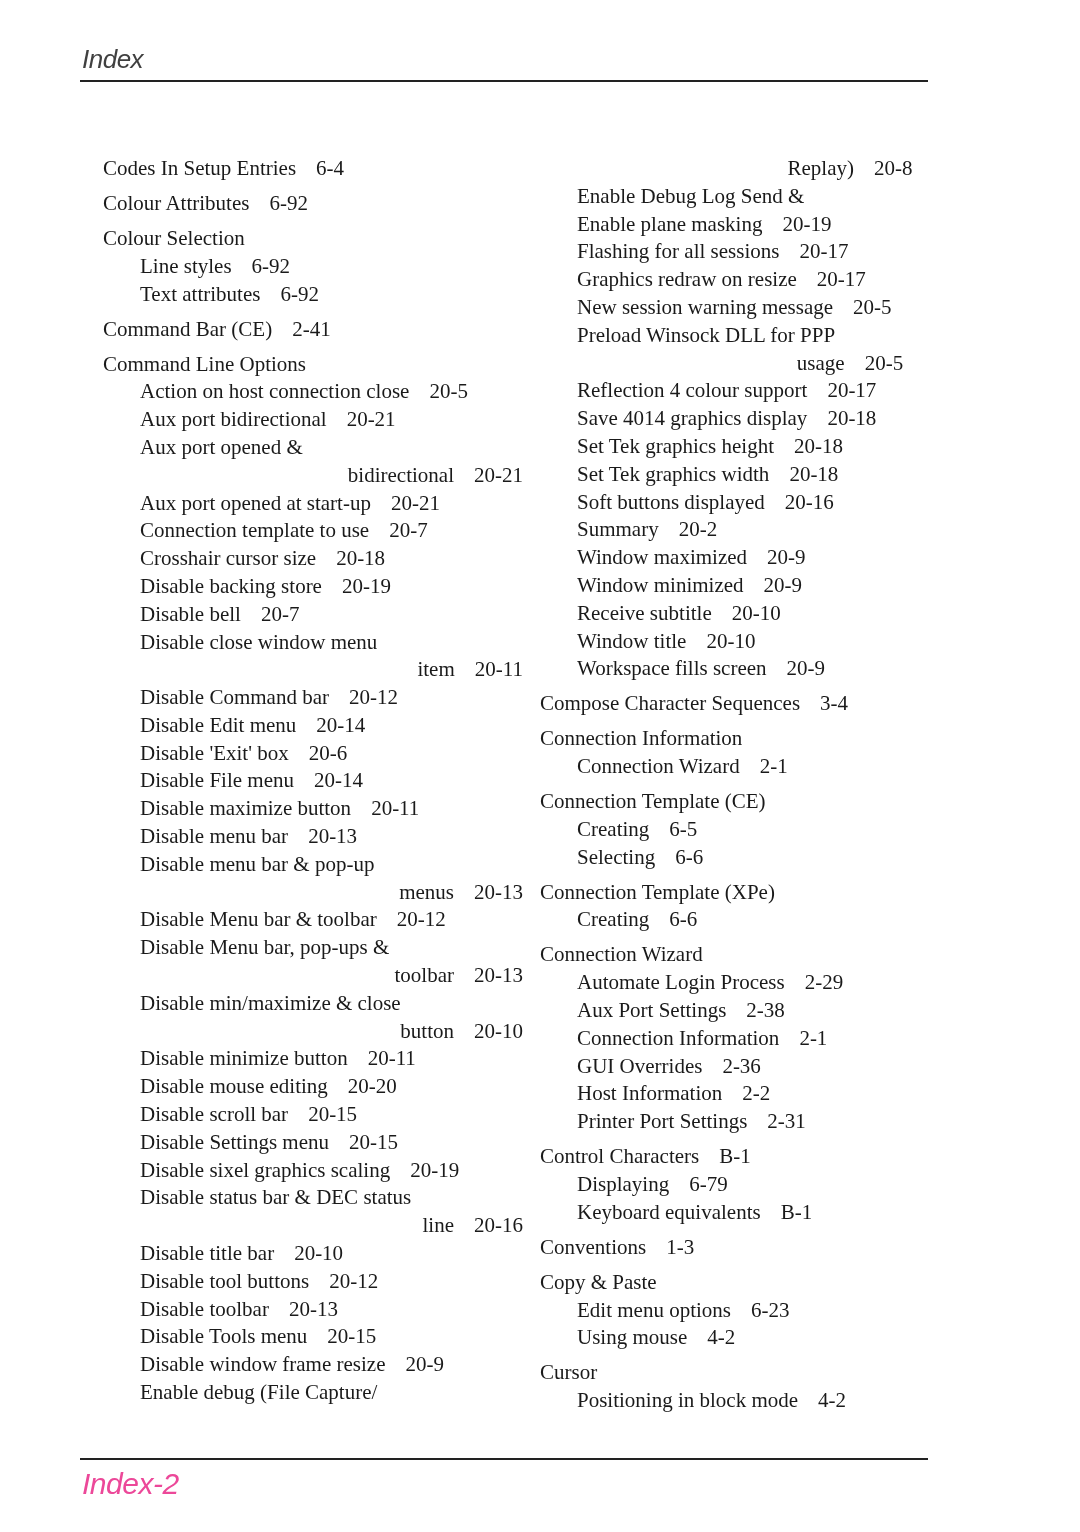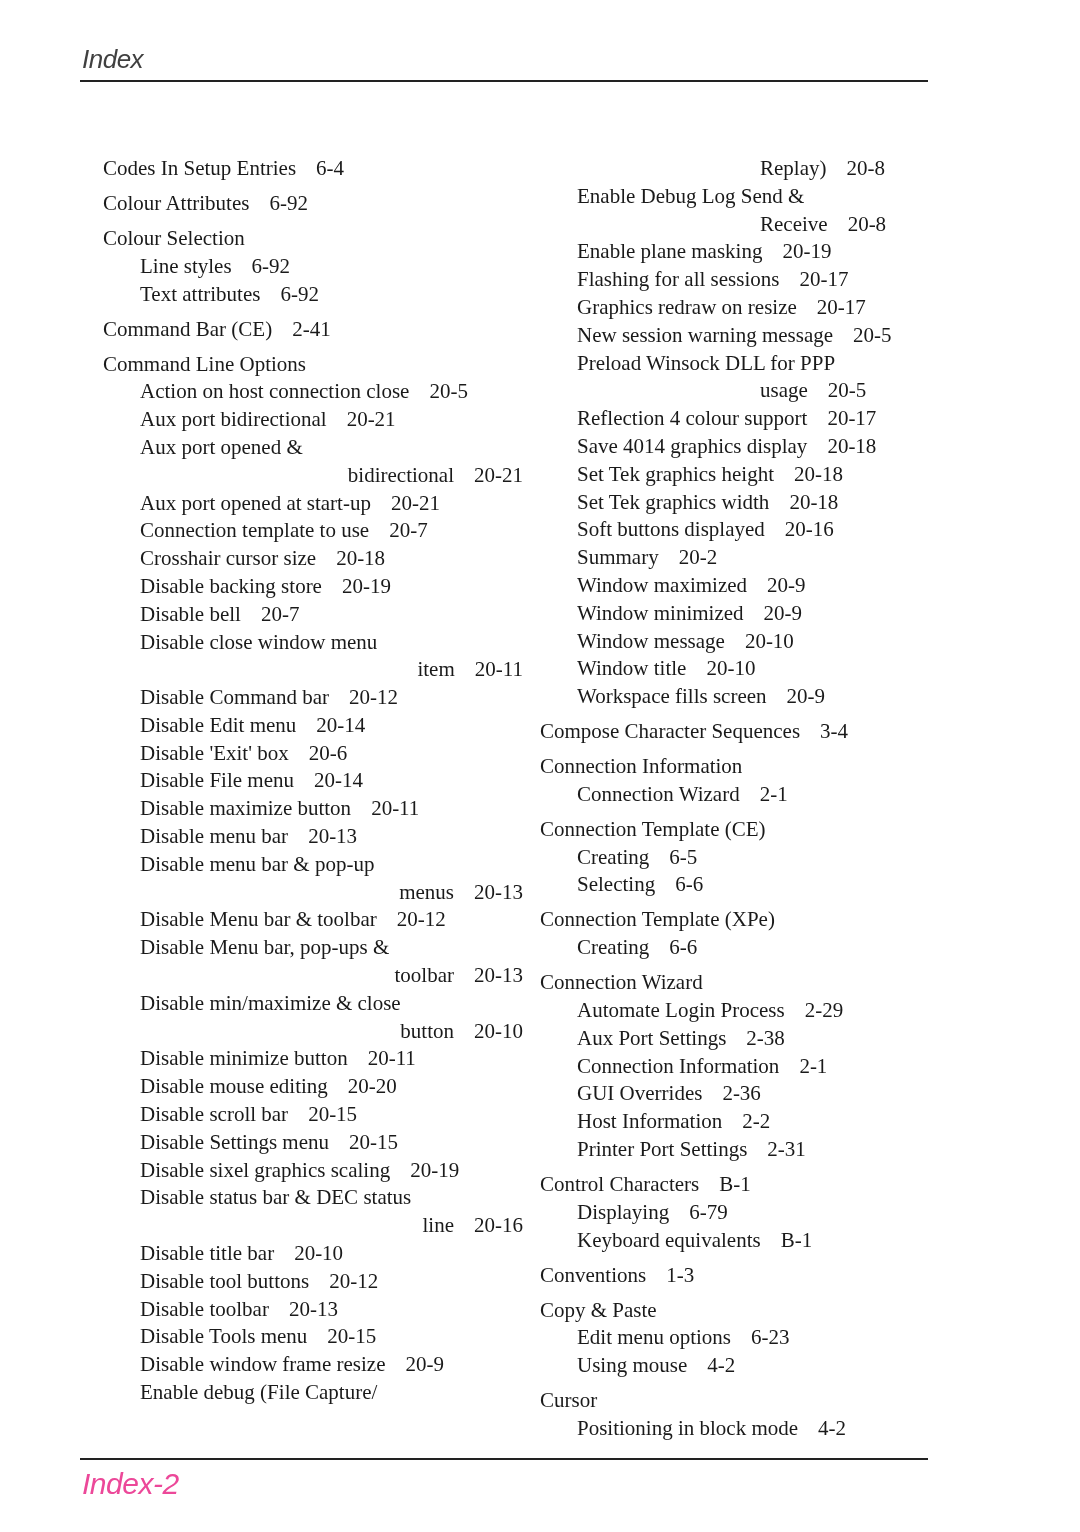--- a/index.html
+++ b/index.html
@@ -19,21 +19,21 @@
   }
   .col { position: absolute; top: 127px; font-family: "Liberation Serif", serif; font-size: 21px; margin-top: 28px; }
   .col.left { left: 103px; width: 420px; }
   .col.right { left: 540px; width: 400px; }
   .line { height: 27.8px; line-height: 27.8px; white-space: nowrap; position: relative; }
   .line.main { margin-top: 7.2px; }
   .line.main.first { margin-top: 0; }
   .line.sub { padding-left: 37px; }
   .line.cont { padding-left: 0; }
   .col.left .line.cont { padding-left: 219px; text-align: right; }
-  .col.right .line.cont { padding-left: 220px; }
+  .col.right .line.cont { padding-left: 220px; text-align: center; }
   .page-ref { margin-left: 20px; }
 </style>
 </head>
 <body>
 
 <div class="header-title">Index</div>
 <div class="rule top"></div>
 
 <div class="col left">
     <div class="line main first"><span>Codes In Setup Entries</span><span class="page-ref">6-4</span></div>
@@ -77,36 +77,35 @@
     <div class="line sub"><span>Disable title bar</span><span class="page-ref">20-10</span></div>
     <div class="line sub"><span>Disable tool buttons</span><span class="page-ref">20-12</span></div>
     <div class="line sub"><span>Disable toolbar</span><span class="page-ref">20-13</span></div>
     <div class="line sub"><span>Disable Tools menu</span><span class="page-ref">20-15</span></div>
     <div class="line sub"><span>Disable window frame resize</span><span class="page-ref">20-9</span></div>
     <div class="line sub"><span>Enable debug (File Capture/</span></div>
   </div>
 <div class="col right">
     <div class="line cont"><span>Replay)</span><span class="page-ref">20-8</span></div>
     <div class="line sub"><span>Enable Debug Log Send &amp;</span></div>
-    <div class="line cont"><span>Receive</span><span class="page-ref">20-8</span></div>
     <div class="line sub"><span>Enable plane masking</span><span class="page-ref">20-19</span></div>
     <div class="line sub"><span>Flashing for all sessions</span><span class="page-ref">20-17</span></div>
     <div class="line sub"><span>Graphics redraw on resize</span><span class="page-ref">20-17</span></div>
     <div class="line sub"><span>New session warning message</span><span class="page-ref">20-5</span></div>
     <div class="line sub"><span>Preload Winsock DLL for PPP</span></div>
     <div class="line cont"><span>usage</span><span class="page-ref">20-5</span></div>
     <div class="line sub"><span>Reflection 4 colour support</span><span class="page-ref">20-17</span></div>
     <div class="line sub"><span>Save 4014 graphics display</span><span class="page-ref">20-18</span></div>
     <div class="line sub"><span>Set Tek graphics height</span><span class="page-ref">20-18</span></div>
     <div class="line sub"><span>Set Tek graphics width</span><span class="page-ref">20-18</span></div>
     <div class="line sub"><span>Soft buttons displayed</span><span class="page-ref">20-16</span></div>
     <div class="line sub"><span>Summary</span><span class="page-ref">20-2</span></div>
     <div class="line sub"><span>Window maximized</span><span class="page-ref">20-9</span></div>
     <div class="line sub"><span>Window minimized</span><span class="page-ref">20-9</span></div>
-    <div class="line sub"><span>Window message</span><span class="page-ref">20-10</span></div>
+    <div class="line sub"><span>Receive subtitle</span><span class="page-ref">20-10</span></div>
     <div class="line sub"><span>Window title</span><span class="page-ref">20-10</span></div>
     <div class="line sub"><span>Workspace fills screen</span><span class="page-ref">20-9</span></div>
     <div class="line main"><span>Compose Character Sequences</span><span class="page-ref">3-4</span></div>
     <div class="line main"><span>Connection Information</span></div>
     <div class="line sub"><span>Connection Wizard</span><span class="page-ref">2-1</span></div>
     <div class="line main"><span>Connection Template (CE)</span></div>
     <div class="line sub"><span>Creating</span><span class="page-ref">6-5</span></div>
     <div class="line sub"><span>Selecting</span><span class="page-ref">6-6</span></div>
     <div class="line main"><span>Connection Template (XPe)</span></div>
     <div class="line sub"><span>Creating</span><span class="page-ref">6-6</span></div>

